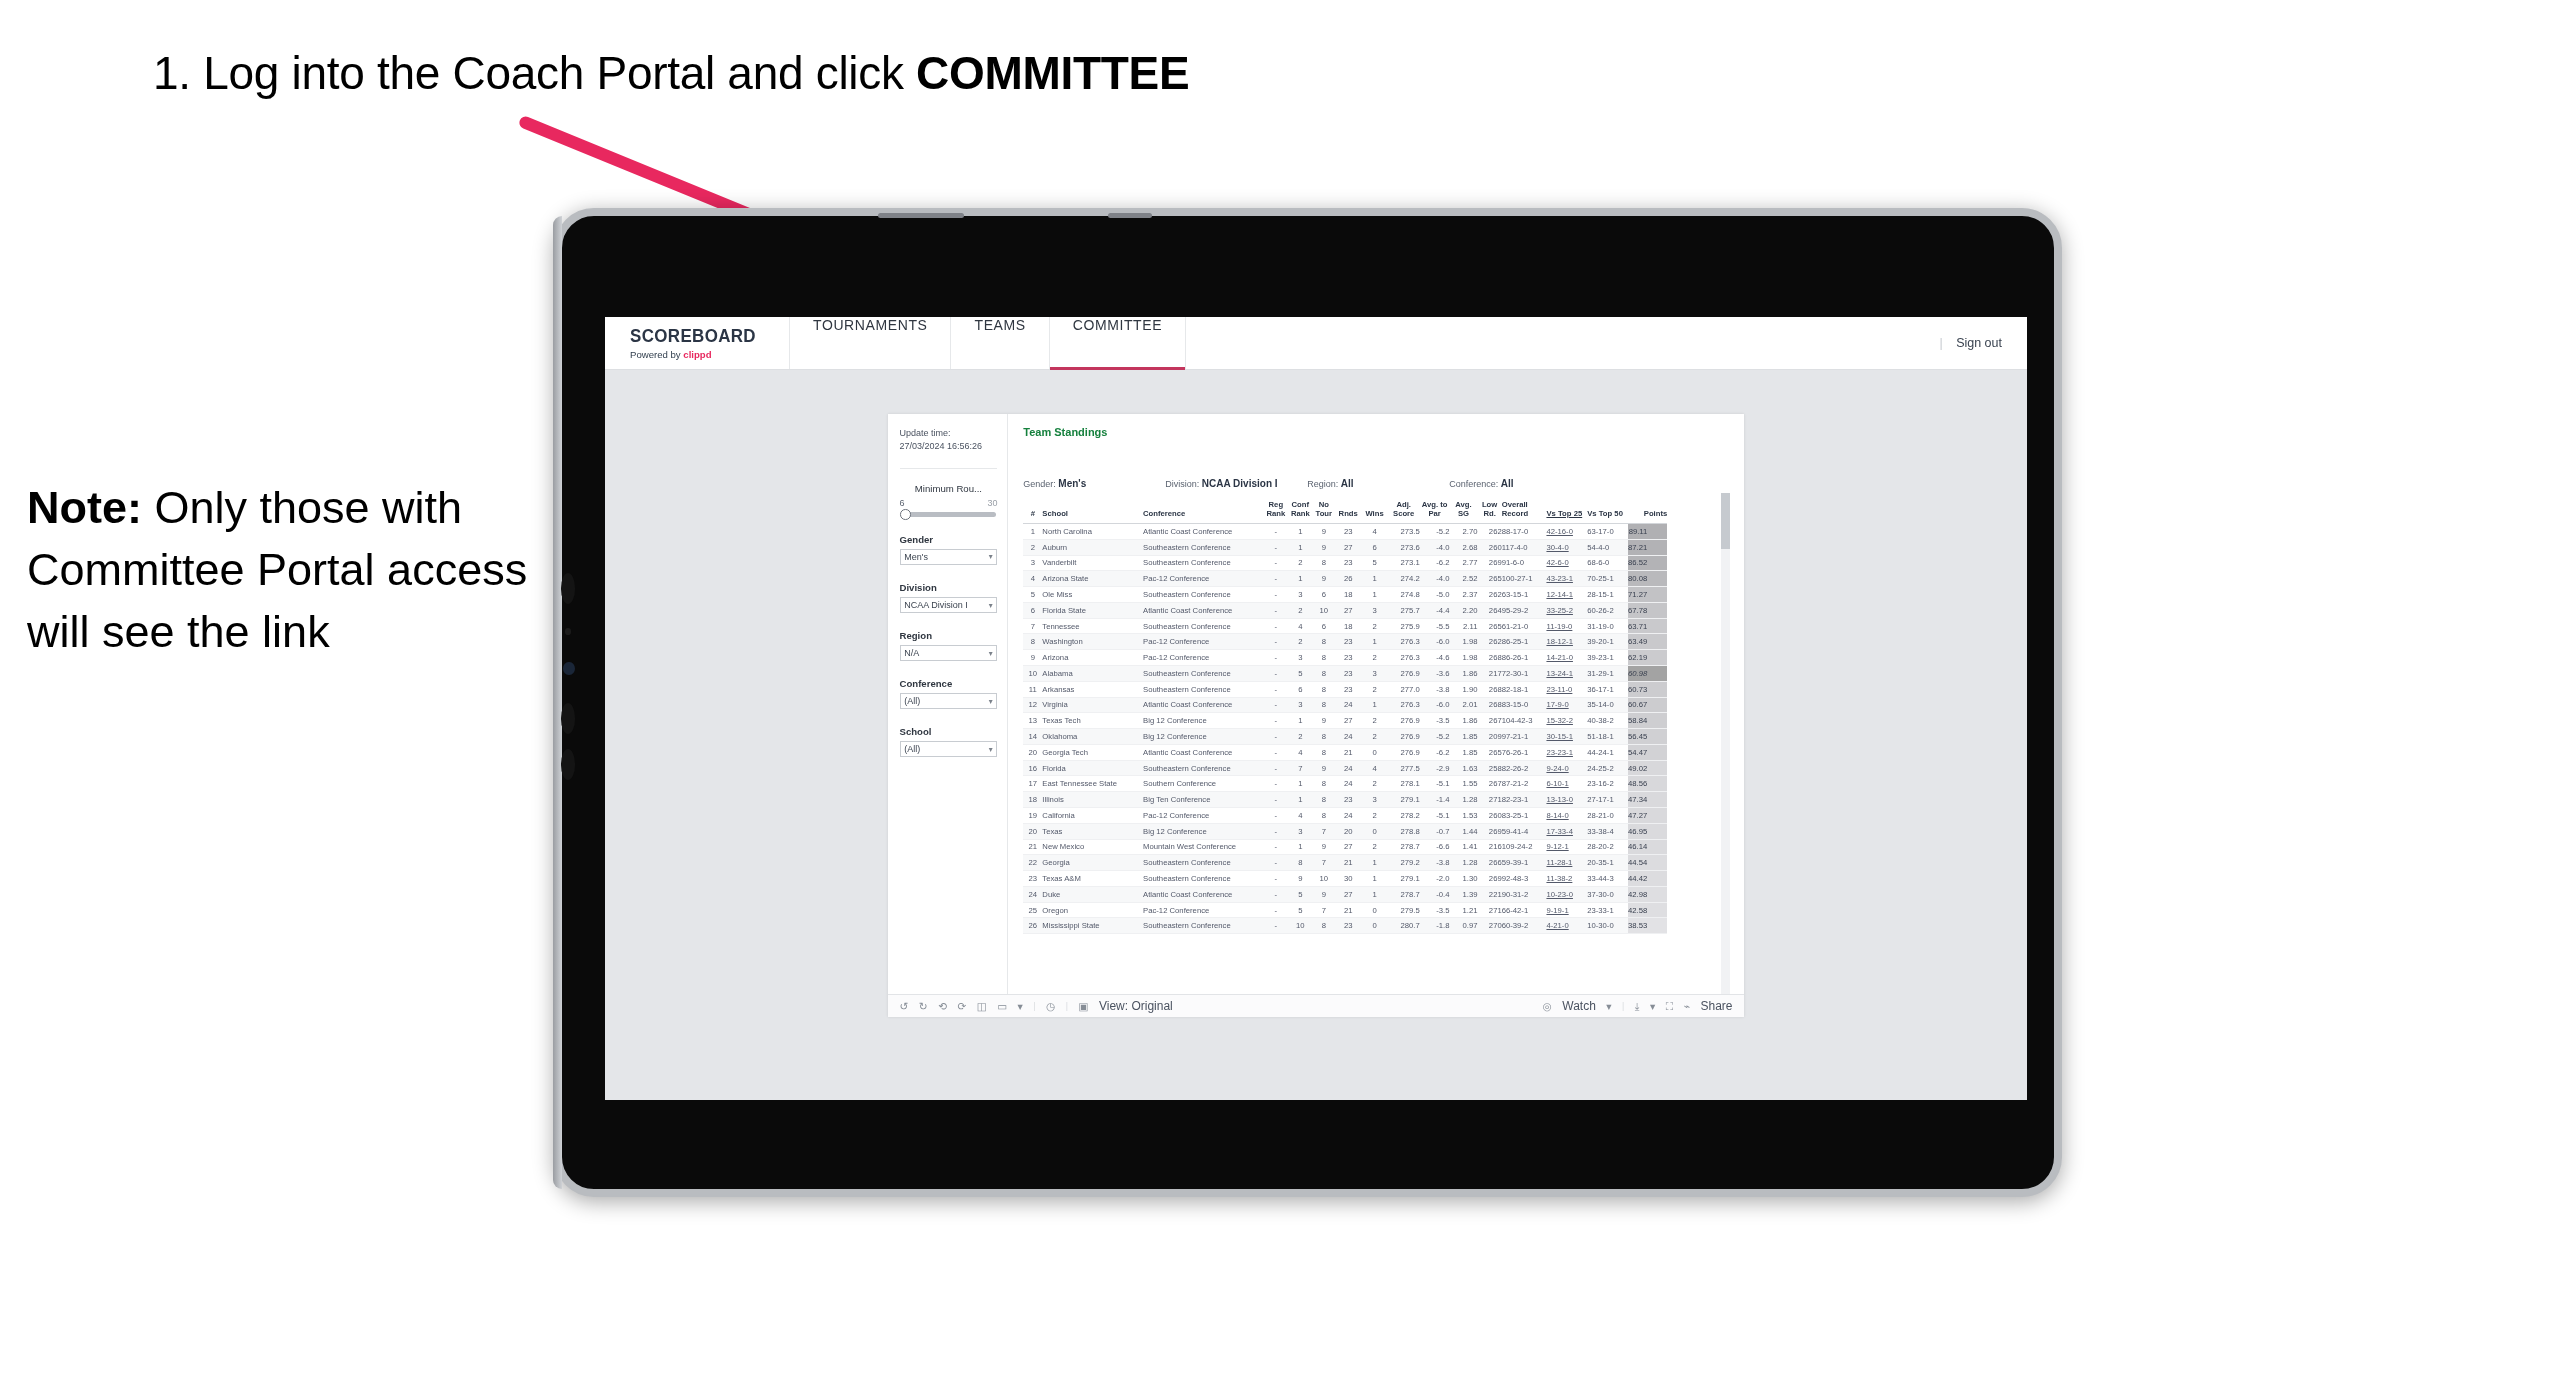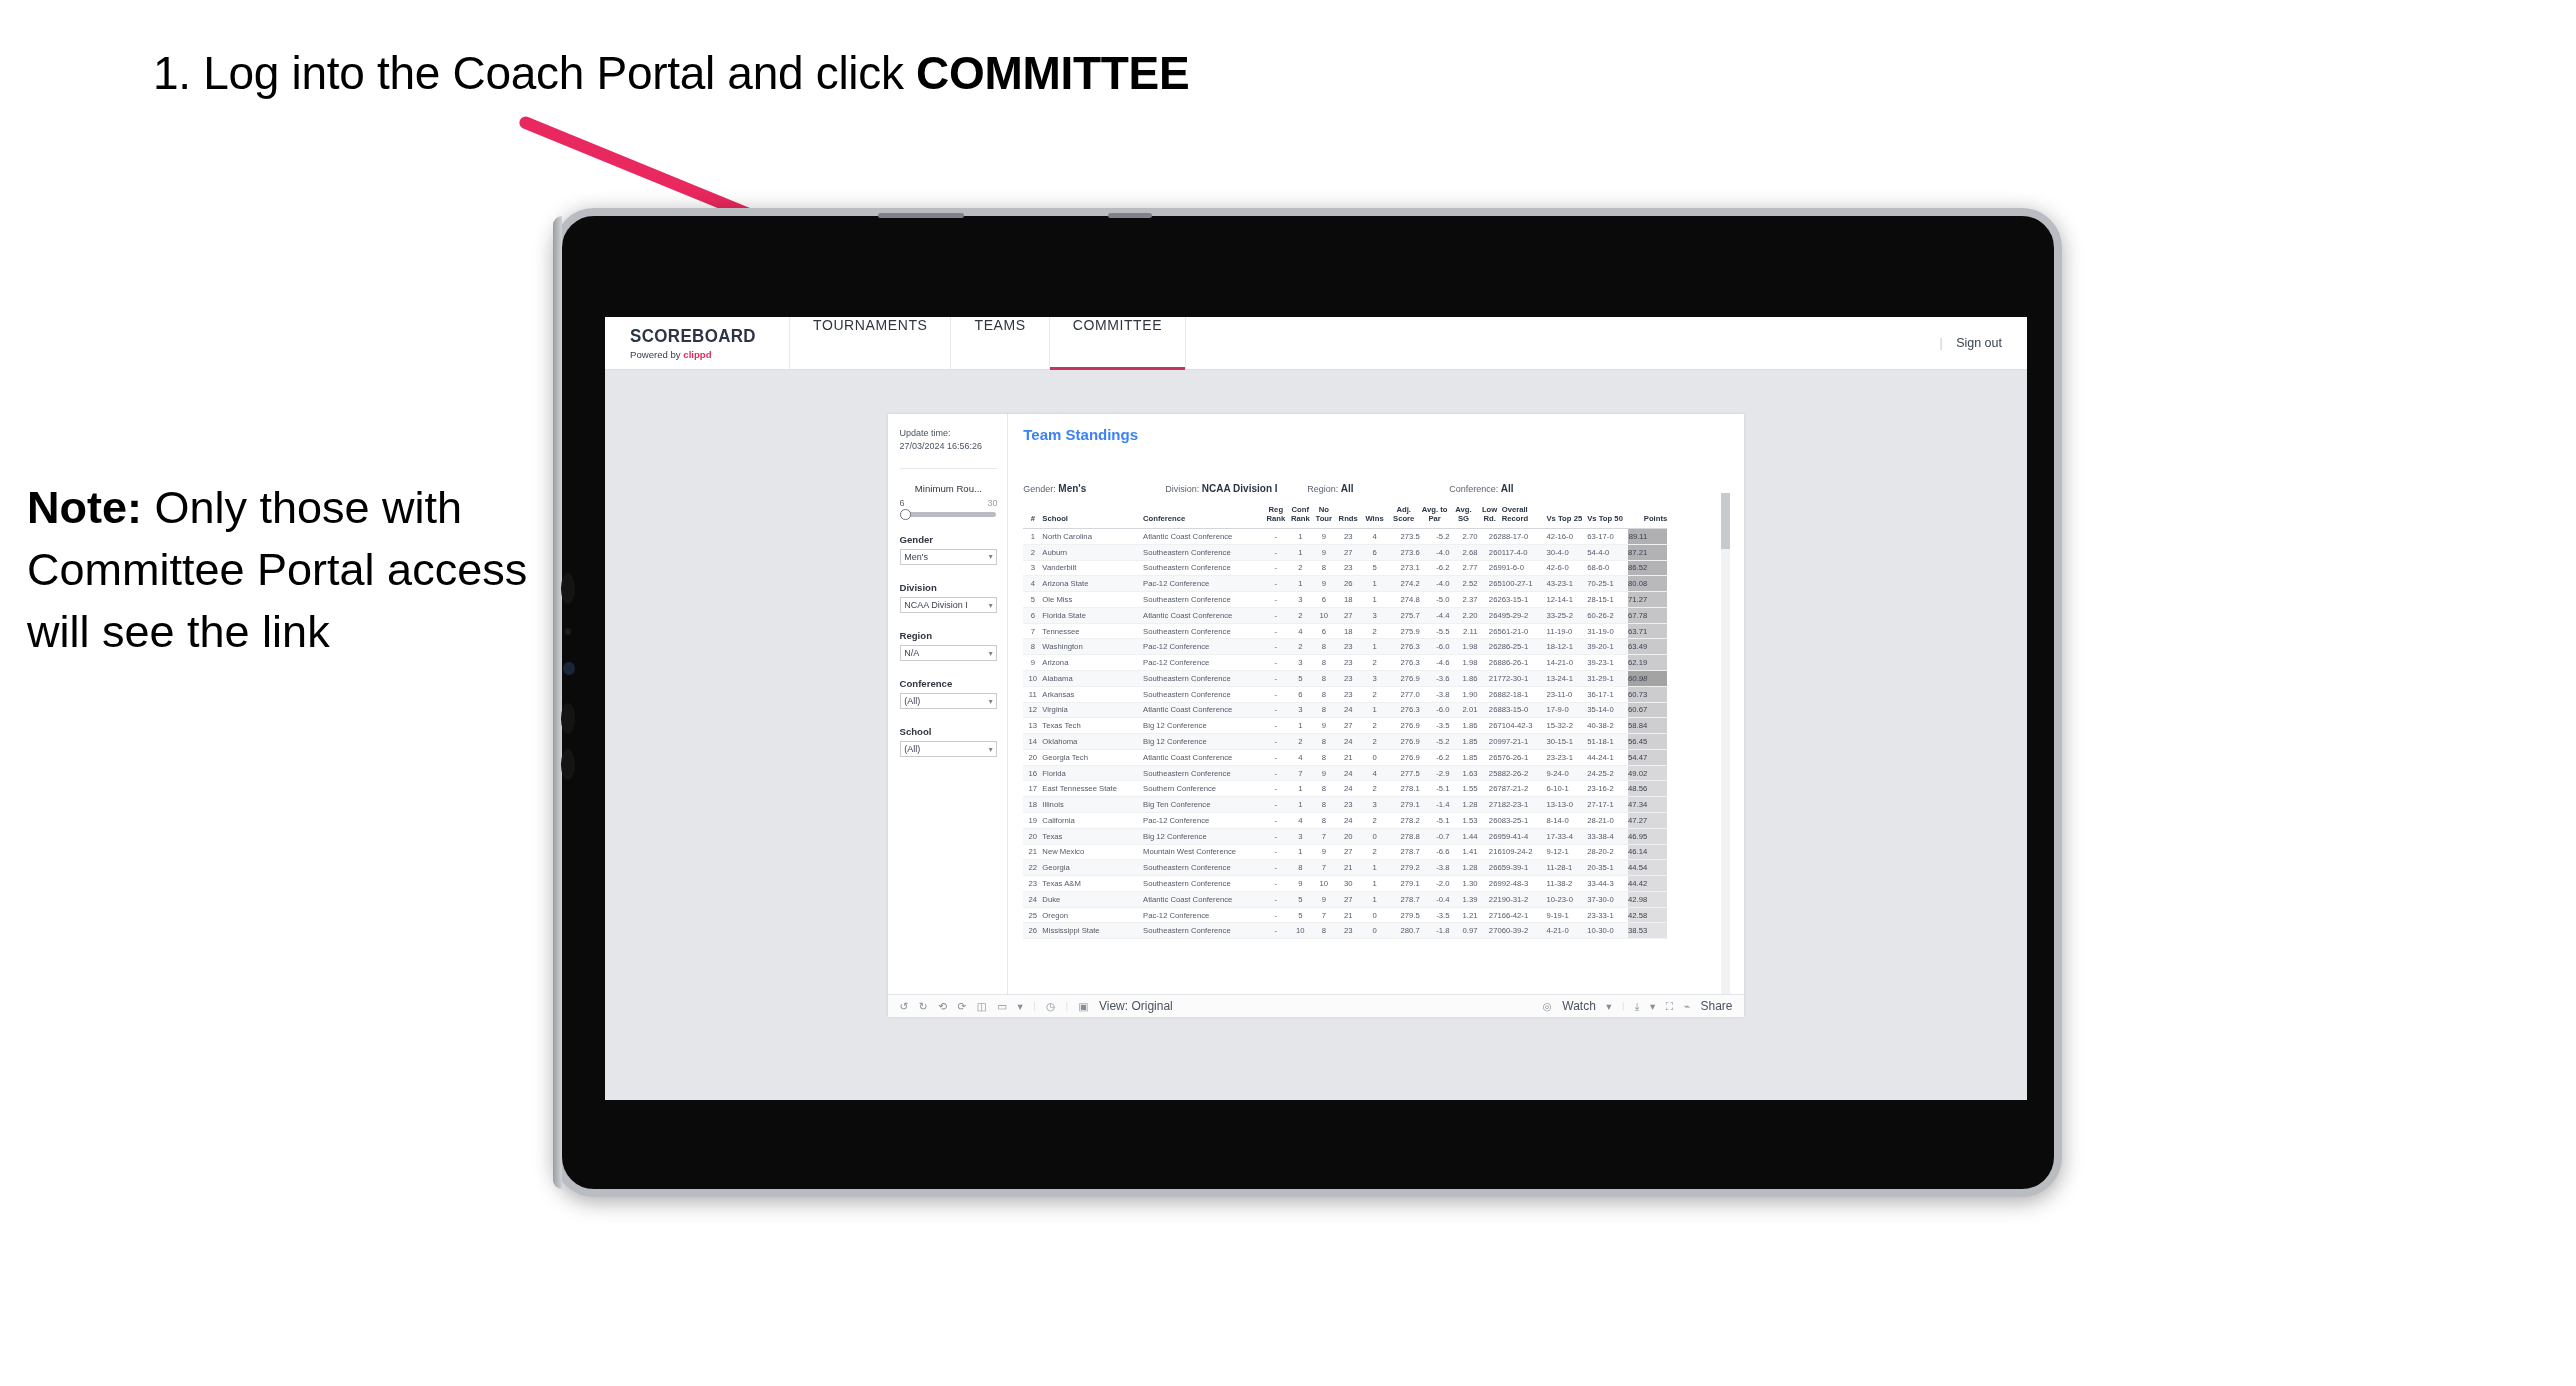--- a/index.html
+++ b/index.html
@@ -176,21 +176,21 @@
   .flabel { font-size:9.6px; color:#2f3640; font-weight:bold; margin-bottom:3.8px; }
   .fselect {
     height:16.3px; border:1px solid #c8ccd1; background:#fff;
     display:flex; align-items:center; justify-content:space-between;
     padding:0 3.8px; font-size:9px; color:#3c4450;
   }
   .fselect .caret { color:#7b828b; font-size:7.7px; }
 
   
   .tablewrap { flex:1; padding:11.5px 0 0 15.3px; overflow:hidden; position:relative; }
-  .t-title { font-size:15px; font-weight:bold; color:#3b82f6; margin-bottom:13.4px; }
+  .t-title { font-size:11px; font-weight:bold; color:#15803d; margin-bottom:13.4px; }
   .t-meta {
     display:flex; font-size:9px; color:#5b6370;
     margin-bottom:11.5px;
     margin-top:40px;
   }
   .t-meta > div { width:142px; }
   .t-meta b { color:#2b3545; font-size:10px; }
 
   table { border-collapse:collapse; width:644px; }
   thead th {
@@ -219,21 +219,21 @@
   .col-rr   { width:25px; }
   .col-cr   { width:25px; }
   .col-nt   { width:23px; }
   .col-rn   { width:27px; }
   .col-wn   { width:27px; }
   .col-as   { width:33px; }
   .col-ap   { width:31px; }
   .col-sg   { width:29px; }
   .col-lr   { width:25px; }
   .col-or   { width:46px; }
-  .col-t25  { width:42px; }
+  .col-t25  { width:42px;text-decoration:underline; }
   .col-t50  { width:42px; }
   .col-pt   { width:35px; }
 
   
   .vscroll {
     position:absolute; right:14.4px; top:79px;
     width:8.6px; height:508px; background:#f1f2f4;
   }
   .vscroll .thumb {
     position:absolute; top:0; left:0; width:8.6px; height:56px;

